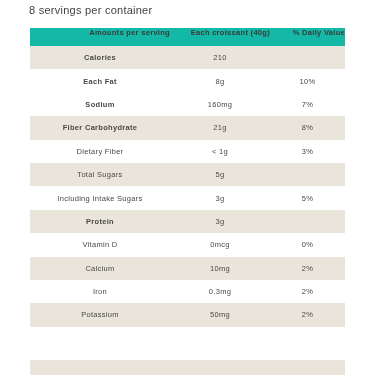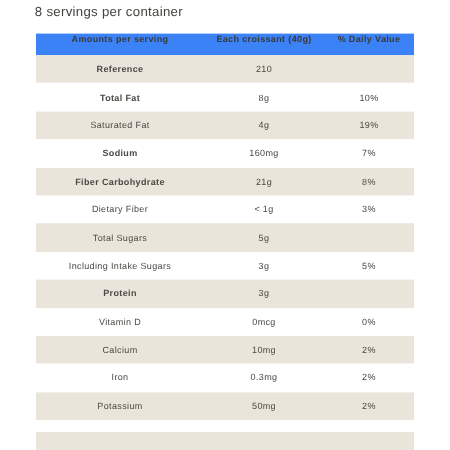--- a/index.html
+++ b/index.html
@@ -51,23 +51,23 @@
   table.nutrition col.c-label { width: 140px; }
   table.nutrition col.c-amount { width: 100px; }
   table.nutrition col.c-dv { width: 75px; }
 
   .nutrition thead th {
     font-size: 7.5px;
     font-weight: 700;
     color: #3a3a38;
     letter-spacing: 0.3px;
     padding: 0 0 9px 0;
-    text-align: center;
+    text-align: right;
     vertical-align: bottom;
-    background: #3b82f6;
+    background: #14b8a6;
     white-space: nowrap;
   }
 
   .nutrition tbody td {
     height: 23.4px;
     font-size: 7.5px;
     letter-spacing: 0.3px;
     text-align: center;
     vertical-align: middle;
     padding: 0;
@@ -122,33 +122,28 @@
       </colgroup>
       <thead>
         <tr>
           <th>Amounts per serving</th>
           <th>Each croissant (40g)</th>
           <th>% Daily Value</th>
         </tr>
       </thead>
       <tbody id="nutrition-body">
           <tr class="shaded">
-            <td class="lvl-main">Reference</td>
+            <td class="lvl-main">Calories</td>
             <td class="amount">210</td>
             <td class="dv"></td>
           </tr>
           <tr class="plain">
-            <td class="lvl-main">Total Fat</td>
+            <td class="lvl-main">Each Fat</td>
             <td class="amount">8g</td>
             <td class="dv">10%</td>
-          </tr>
-          <tr class="shaded">
-            <td class="lvl-sub">Saturated Fat</td>
-            <td class="amount">4g</td>
-            <td class="dv">19%</td>
           </tr>
           <tr class="plain">
             <td class="lvl-main">Sodium</td>
             <td class="amount">160mg</td>
             <td class="dv">7%</td>
           </tr>
           <tr class="shaded">
             <td class="lvl-main">Fiber Carbohydrate</td>
             <td class="amount">21g</td>
             <td class="dv">8%</td>

